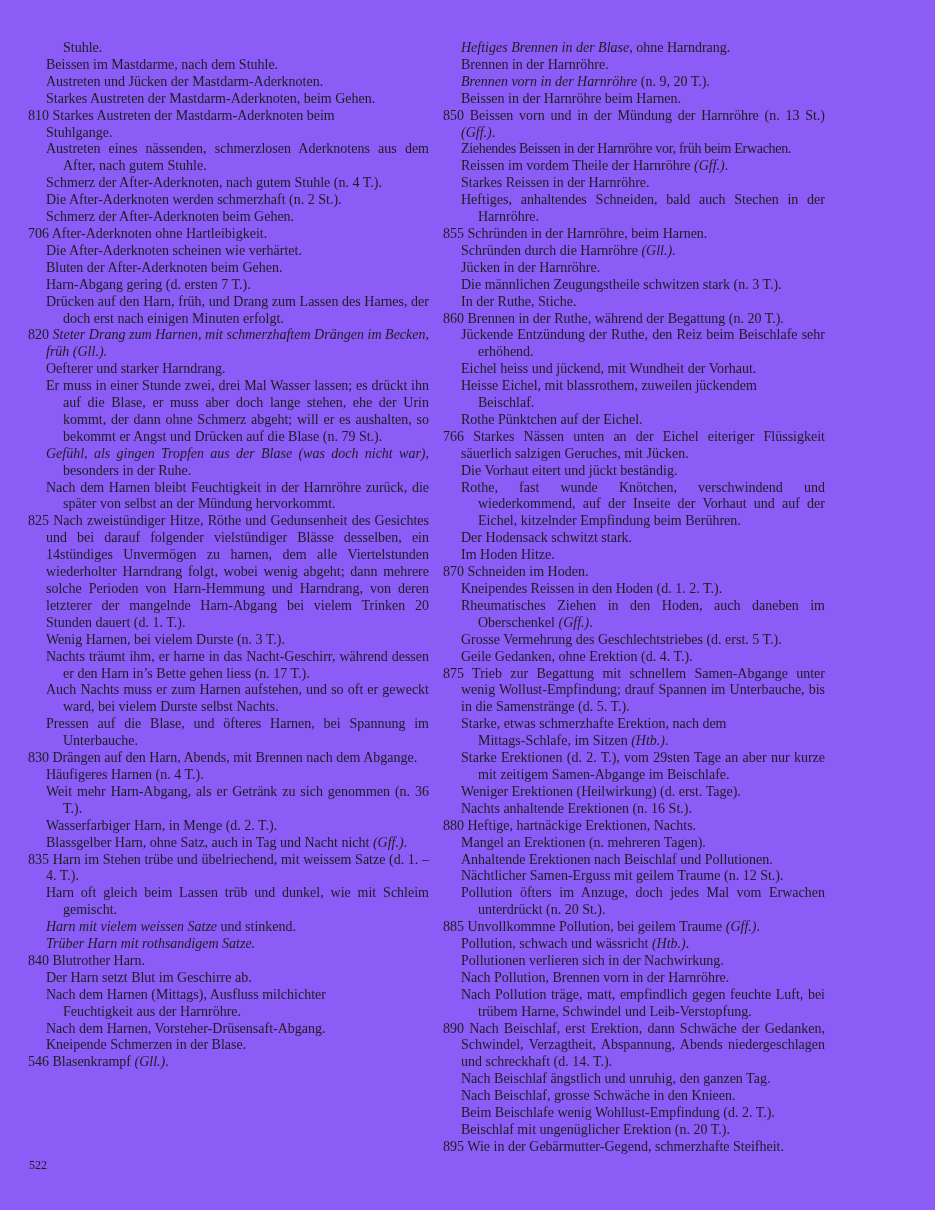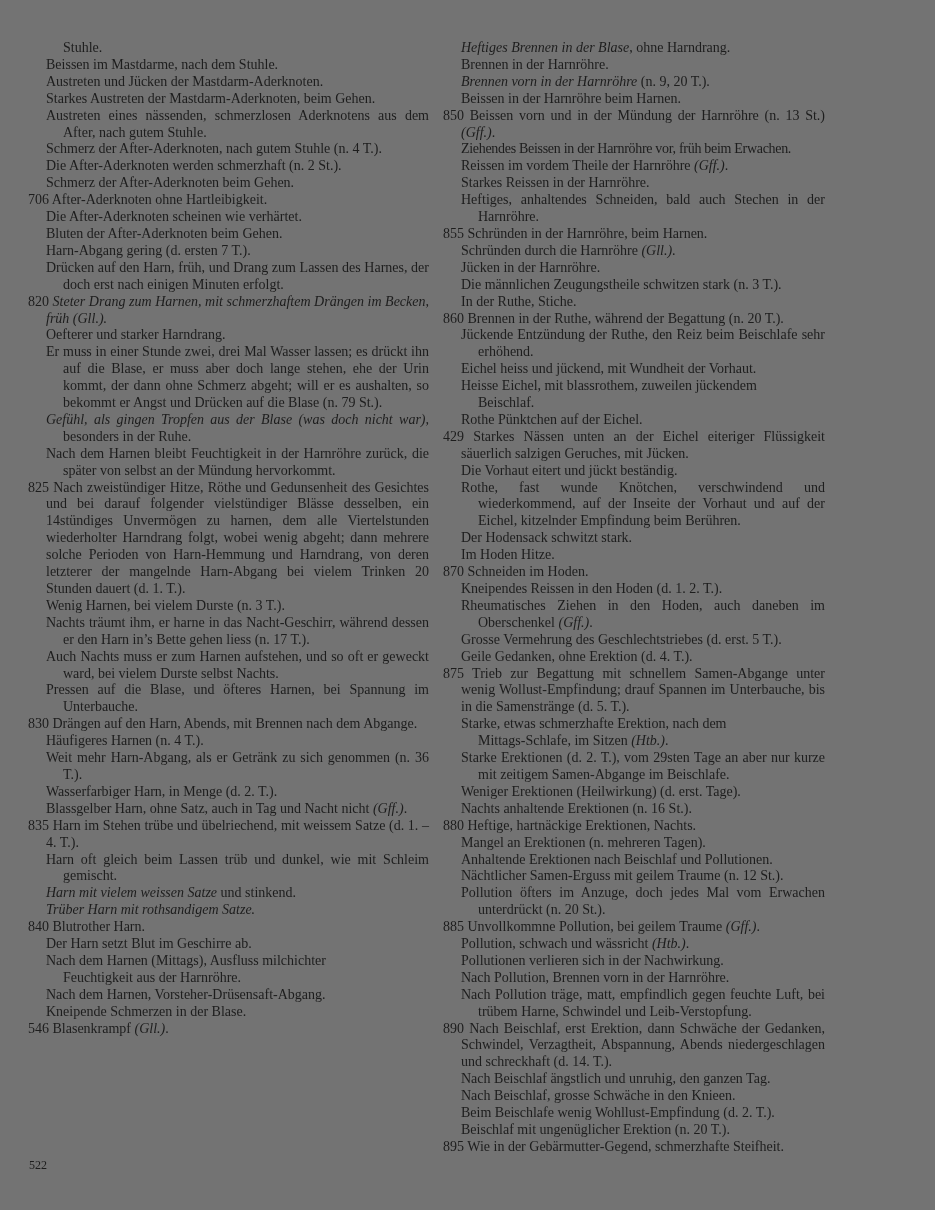--- a/index.html
+++ b/index.html
@@ -1,20 +1,20 @@
 <!DOCTYPE html>
 <html><head>
 <meta charset="utf-8">
 <style>
   html, body { margin: 0; padding: 0; background: #ffffff; }
   .page {
     position: relative;
     width: 935px;
     height: 1210px;
-    background: #737373;
+    background: #8b5cf6;
     font-family: "Liberation Serif", serif;
     color: #1d1d1d;
     overflow: hidden;
   }
   .col {
     position: absolute;
     top: 40px;
     font-size: 14px;
     line-height: 16.9px;
     text-align: justify;
@@ -38,20 +38,21 @@
 </style>
 </head>
 <body>
 
 <div class="page">
   <div class="col col-left">
       <p class="entry carry"><span>Stuhle.</span></p>
       <p class="entry plain"><span>Beissen im Mastdarme, nach dem Stuhle.</span></p>
       <p class="entry plain"><span>Austreten und Jücken der Mastdarm-Aderknoten.</span></p>
       <p class="entry plain"><span>Starkes Austreten der Mastdarm-Aderknoten, beim Gehen.</span></p>
+      <p class="entry numbered"><span class="num">810</span> <span>Starkes Austreten der Mastdarm-Aderknoten beim</span><br><span>Stuhlgange.</span></p>
       <p class="entry plain"><span>Austreten eines nässenden, schmerzlosen Aderknotens aus dem After, nach gutem Stuhle.</span></p>
       <p class="entry plain"><span>Schmerz der After-Aderknoten, nach gutem Stuhle (n. 4 T.).</span></p>
       <p class="entry plain"><span>Die After-Aderknoten werden schmerzhaft (n. 2 St.).</span></p>
       <p class="entry plain"><span>Schmerz der After-Aderknoten beim Gehen.</span></p>
       <p class="entry numbered"><span class="num">706</span> <span>After-Aderknoten ohne Hartleibigkeit.</span></p>
       <p class="entry plain"><span>Die After-Aderknoten scheinen wie verhärtet.</span></p>
       <p class="entry plain"><span>Bluten der After-Aderknoten beim Gehen.</span></p>
       <p class="entry plain"><span>Harn-Abgang gering (d. ersten 7 T.).</span></p>
       <p class="entry plain"><span>Drücken auf den Harn, früh, und Drang zum Lassen des Harnes, der doch erst nach einigen Minuten erfolgt.</span></p>
       <p class="entry numbered"><span class="num">820</span> <span class="i">Steter Drang zum Harnen, mit schmerzhaftem Drängen im Becken, früh (Gll.).</span></p>
@@ -93,21 +94,21 @@
       <p class="entry numbered"><span class="num">855</span> <span>Schründen in der Harnröhre, beim Harnen.</span></p>
       <p class="entry plain"><span>Schründen durch die Harnröhre </span><span class="i">(Gll.)</span><span>.</span></p>
       <p class="entry plain"><span>Jücken in der Harnröhre.</span></p>
       <p class="entry plain"><span>Die männlichen Zeugungstheile schwitzen stark (n. 3 T.).</span></p>
       <p class="entry plain"><span>In der Ruthe, Stiche.</span></p>
       <p class="entry numbered"><span class="num">860</span> <span>Brennen in der Ruthe, während der Begattung (n. 20 T.).</span></p>
       <p class="entry plain"><span>Jückende Entzündung der Ruthe, den Reiz beim Beischlafe sehr erhöhend.</span></p>
       <p class="entry plain"><span>Eichel heiss und jückend, mit Wundheit der Vorhaut.</span></p>
       <p class="entry plain"><span>Heisse Eichel, mit blassrothem, zuweilen jückendem</span><br><span>Beischlaf.</span></p>
       <p class="entry plain"><span>Rothe Pünktchen auf der Eichel.</span></p>
-      <p class="entry numbered"><span class="num">429</span> <span>Starkes Nässen unten an der Eichel eiteriger Flüssigkeit säuerlich salzigen Geruches, mit Jücken.</span></p>
+      <p class="entry numbered"><span class="num">766</span> <span>Starkes Nässen unten an der Eichel eiteriger Flüssigkeit säuerlich salzigen Geruches, mit Jücken.</span></p>
       <p class="entry plain"><span>Die Vorhaut eitert und jückt beständig.</span></p>
       <p class="entry plain"><span>Rothe, fast wunde Knötchen, verschwindend und wiederkommend, auf der Inseite der Vorhaut und auf der Eichel, kitzelnder Empfindung beim Berühren.</span></p>
       <p class="entry plain"><span>Der Hodensack schwitzt stark.</span></p>
       <p class="entry plain"><span>Im Hoden Hitze.</span></p>
       <p class="entry numbered"><span class="num">870</span> <span>Schneiden im Hoden.</span></p>
       <p class="entry plain"><span>Kneipendes Reissen in den Hoden (d. 1. 2. T.).</span></p>
       <p class="entry plain"><span>Rheumatisches Ziehen in den Hoden, auch daneben im Oberschenkel </span><span class="i">(Gff.)</span><span>.</span></p>
       <p class="entry plain"><span>Grosse Vermehrung des Geschlechtstriebes (d. erst. 5 T.).</span></p>
       <p class="entry plain"><span>Geile Gedanken, ohne Erektion (d. 4. T.).</span></p>
       <p class="entry numbered"><span class="num">875</span> <span>Trieb zur Begattung mit schnellem Samen-Abgange unter wenig Wollust-Empfindung; drauf Spannen im Unterbauche, bis in die Samenstränge (d. 5. T.).</span></p>

